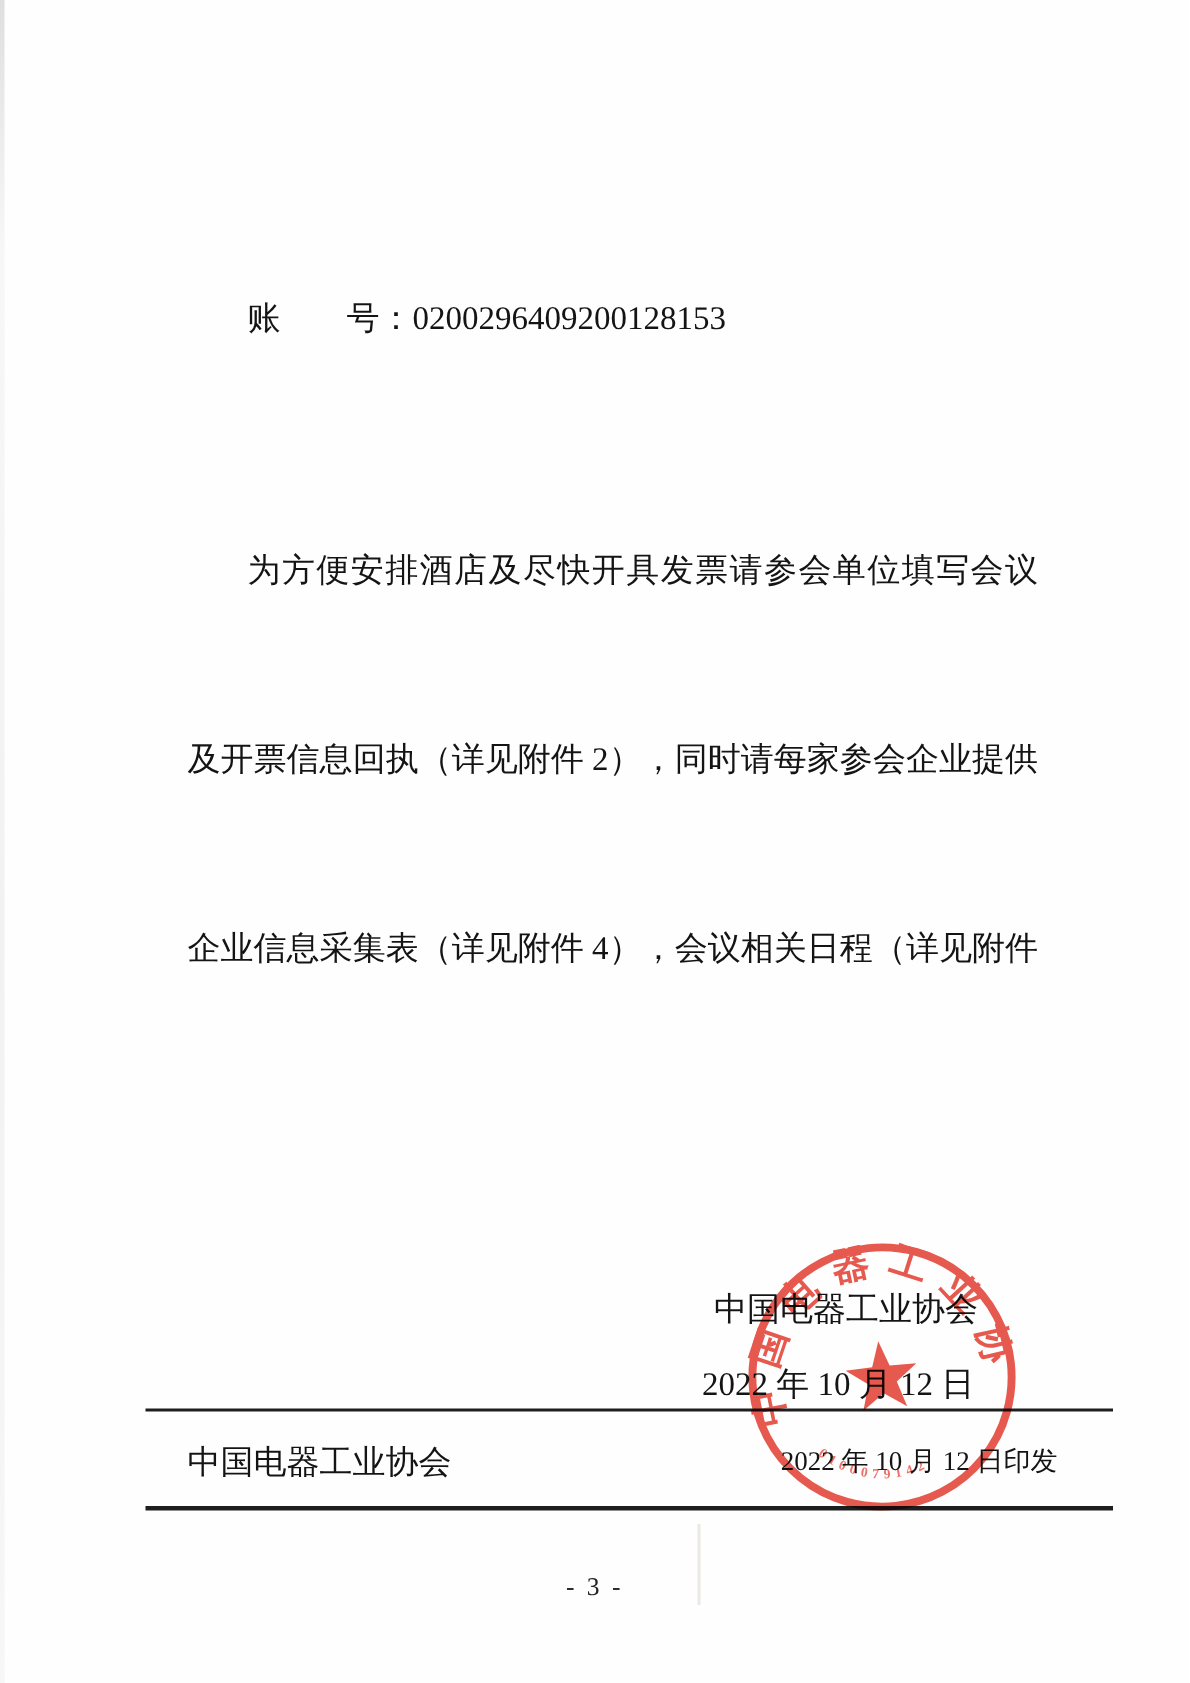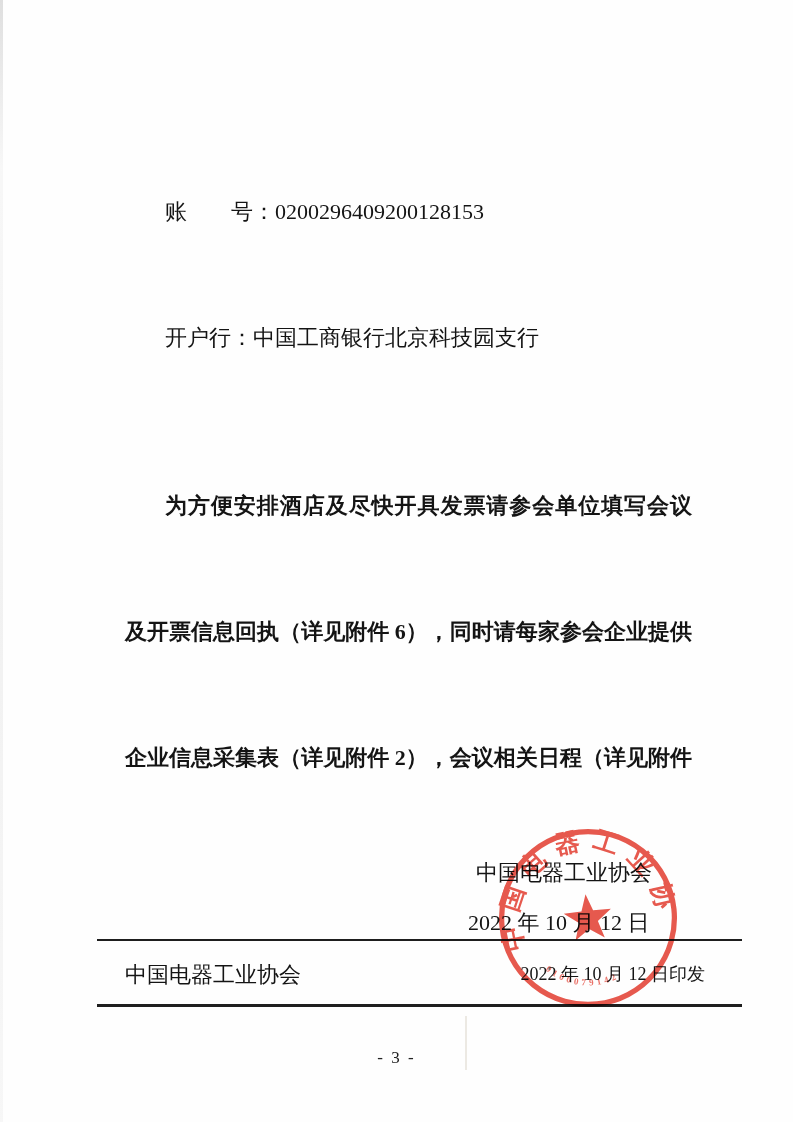--- a/index.html
+++ b/index.html
@@ -27,21 +27,21 @@
     background: #e7e3dc; opacity: .8;
   }
 
   .content {
     position: absolute; left: 125px; top: 107px; width: 567px;
     font-size: 22px; line-height: 42px;
     white-space: pre-wrap;
   }
   .line { min-height: 42px; }
   .indent { padding-left: 40px; }
-  .jline { text-align: justify; text-align-last: justify; font-weight: bold; }
+  .jline { text-align: justify; text-align-last: justify; }
 
   .sig-org  { position: absolute; left: 476px; top: 858px; font-size: 22px; line-height: 29px; }
   .sig-date { position: absolute; left: 468px; top: 908px; font-size: 22px; line-height: 29px; }
 
   .rule-top    { position: absolute; left: 97px; top: 939px;  width: 645px; height: 2px; background: #1e1e1e; }
   .rule-bottom { position: absolute; left: 97px; top: 1004px; width: 645px; height: 3px; background: #1e1e1e; }
 
   .footer-issuer { position: absolute; left: 125px;  top: 960px; font-size: 22px; line-height: 29px; }
   .footer-date   { position: absolute; right: 88px; top: 960px; font-size: 18px; line-height: 29px; }
 
@@ -62,25 +62,24 @@
 </style>
 </head>
 <body>
 
 <div class="page">
   <div class="edge-artifact"></div>
   <div class="artifact2"></div>
 
   <div class="content">
     <div class="line indent"><span>账　　号：</span><span>0200296409200128153</span></div>
-    <div class="line indent"><span>开户行：</span><span>中国工商银行北京科技园支行</span></div>
 
     <div class="line jline" style="text-indent:40px">为方便安排酒店及尽快开具发票请参会单位填写会议</div>
-    <div class="line jline">及开票信息回执（详见附件 6），同时请每家参会企业提供</div>
-    <div class="line jline">企业信息采集表（详见附件 2），会议相关日程（详见附件</div>
+    <div class="line jline">及开票信息回执（详见附件 2），同时请每家参会企业提供</div>
+    <div class="line jline">企业信息采集表（详见附件 4），会议相关日程（详见附件</div>
 
     
 
     
     
     
     
     
 
     

